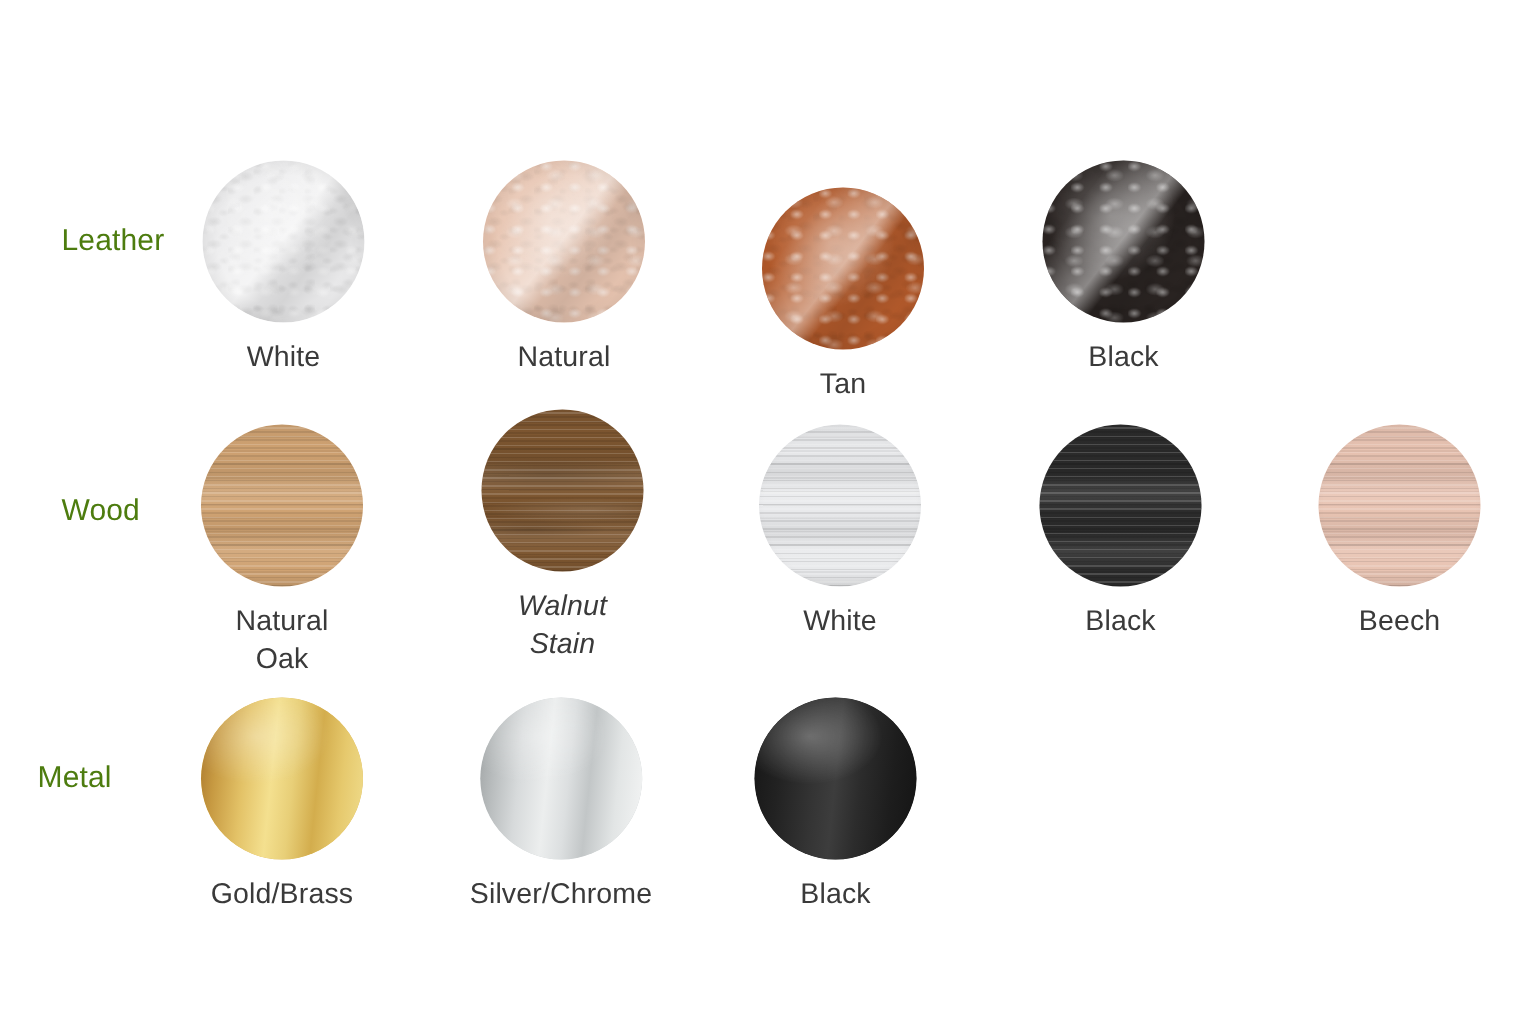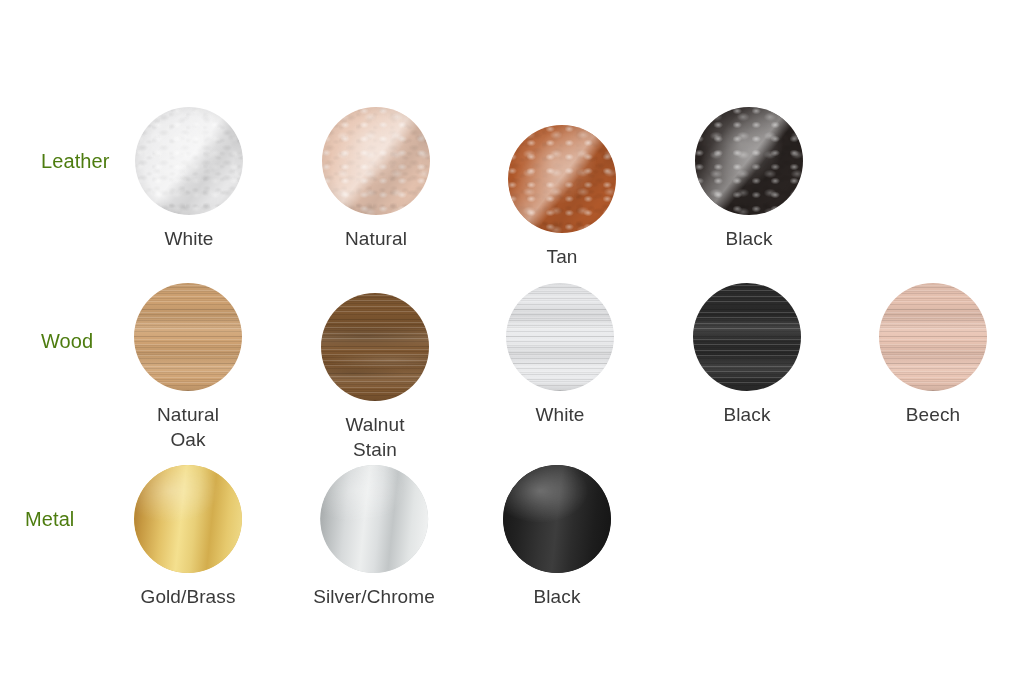--- a/index.html
+++ b/index.html
@@ -221,21 +221,21 @@
   <div class="swatch wood" style="left:188px; top:283px;">
     <div class="disc" style="background-color:#cfa272">
       <div class="tex bands"></div>
       <div class="tex lines"></div>
       <div class="tex vig"></div>
     </div>
     <div class="caption">Natural
 Oak</div>
   </div>
 
-  <div class="swatch wood walnut" style="left:375px; top:293px;">
+  <div class="swatch wood walnut" style="left:375px; top:273px;font-style:italic;">
     <div class="disc" style="background-color:#7d5630">
       <div class="tex bands"></div>
       <div class="tex swirl"></div>
       <div class="tex lines"></div>
       <div class="tex vig"></div>
     </div>
     <div class="caption">Walnut
 Stain</div>
   </div>
 

